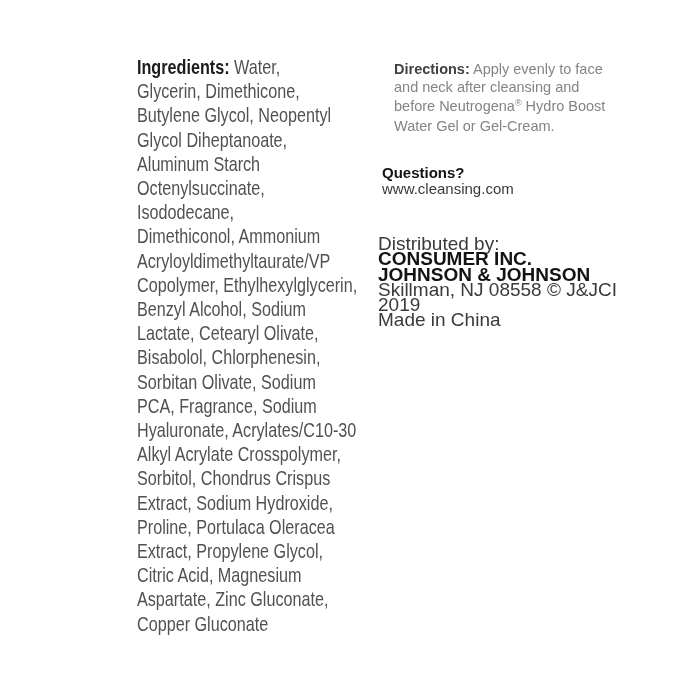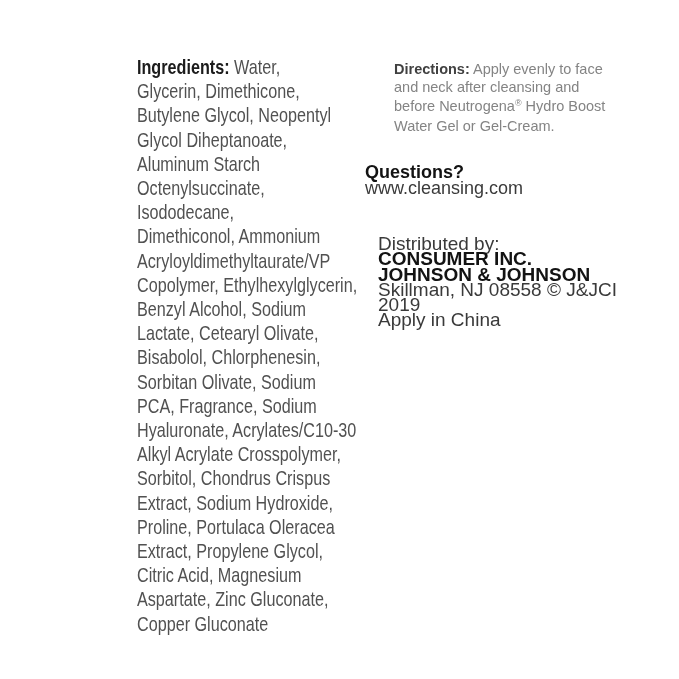--- a/index.html
+++ b/index.html
@@ -32,22 +32,22 @@
   
   .directions{
     position:absolute;left:378px;top:44px;width:240px;margin:16px;
     font-size:14.5px;line-height:18.4px;color:var(--directions-body);
     white-space:pre-line;
   }
   .dir-label{font-weight:bold;color:var(--directions-label);}
   .reg{font-size:9px;position:relative;top:-5px;}
 
   .questions{
-    position:absolute;left:365px;top:165px;width:240px;
-    font-size:18px;line-height:15.8px;color:var(--dark-text);
+    position:absolute;left:382px;top:165px;width:240px;
+    font-size:15px;line-height:15.8px;color:var(--dark-text);
   }
   .distributor{
     position:absolute;left:378px;top:236px;width:260px;
     font-size:19px;line-height:15.3px;color:var(--dark-text);
   }
   .questions strong,.distributor strong{font-weight:bold;color:var(--bold-text);}
 </style>
 </head>
 <body>
 
@@ -85,16 +85,16 @@
   <div class="questions">
     <div><strong>Questions?</strong></div>
     <div><span>www.cleansing.com</span></div>
   </div>
 
   <div class="distributor">
     <div><span>Distributed by:</span></div>
     <div><strong>CONSUMER INC.</strong></div>
     <div><strong>JOHNSON &amp; JOHNSON</strong></div>
     <div><span>Skillman, NJ 08558 © J&amp;JCI 2019</span></div>
-    <div><span>Apply in China</span></div>
+    <div><span>Made in China</span></div>
   </div>
 
 </div>
 
 </body></html>

